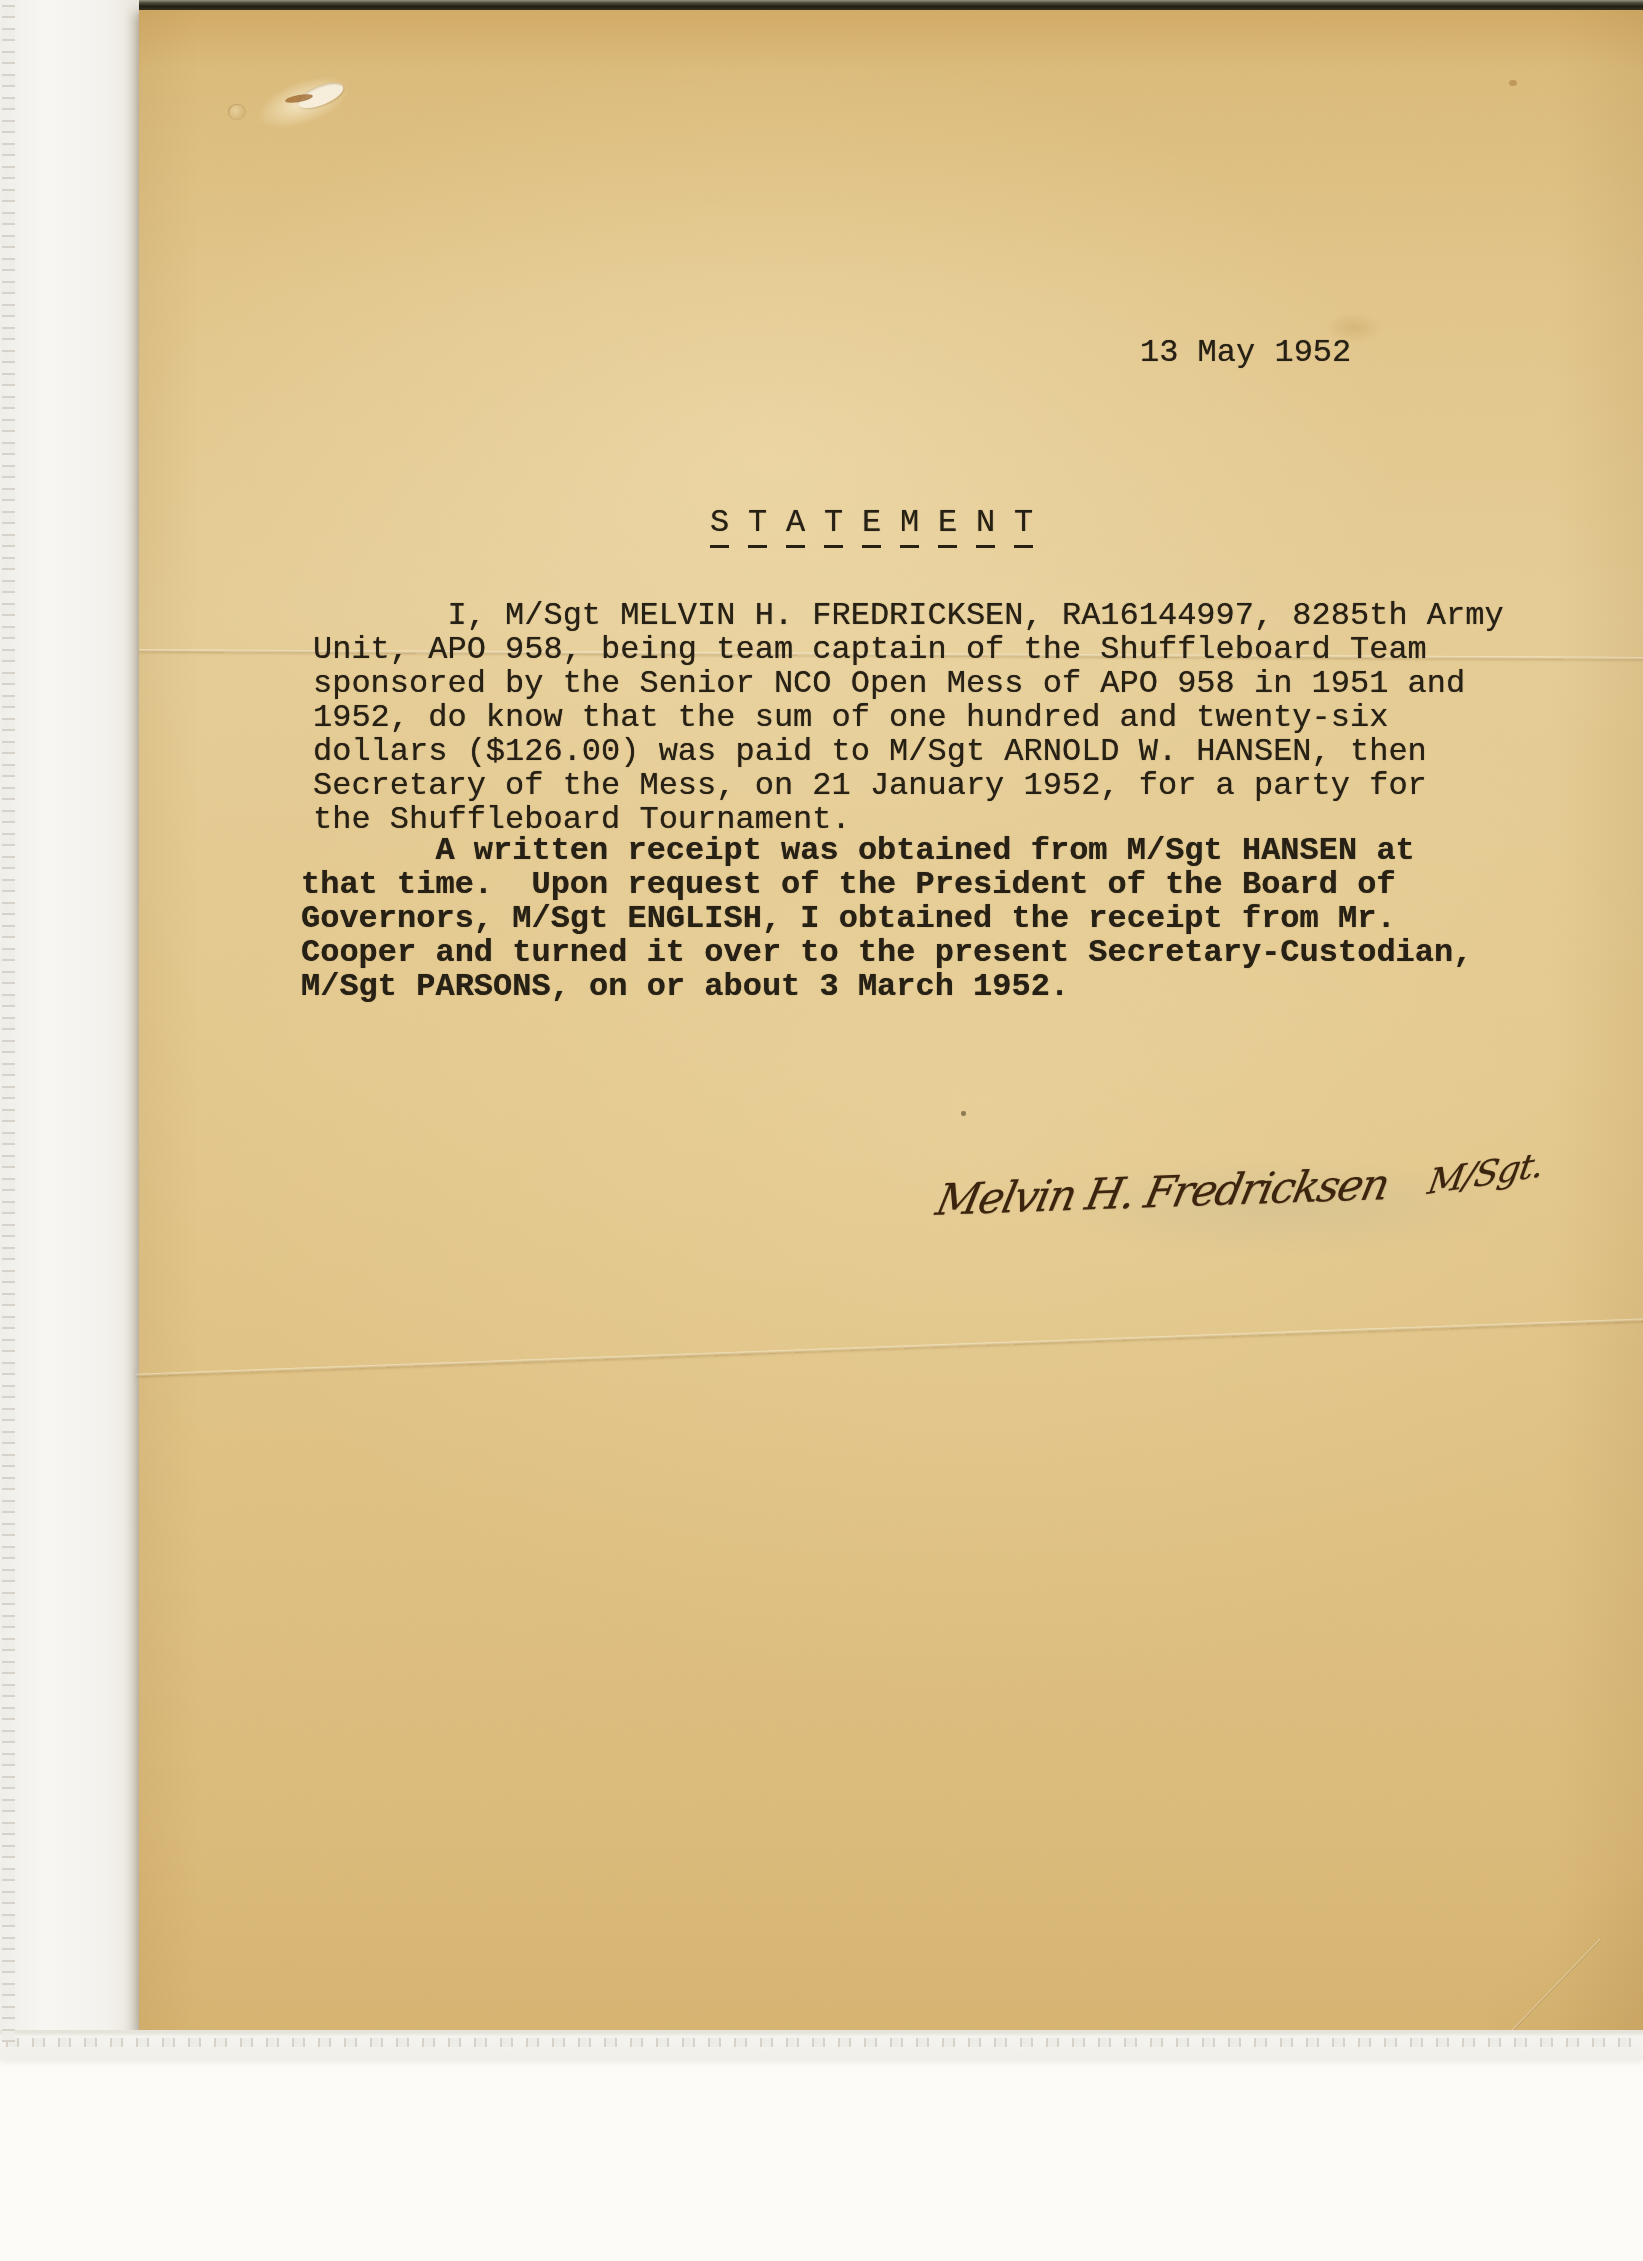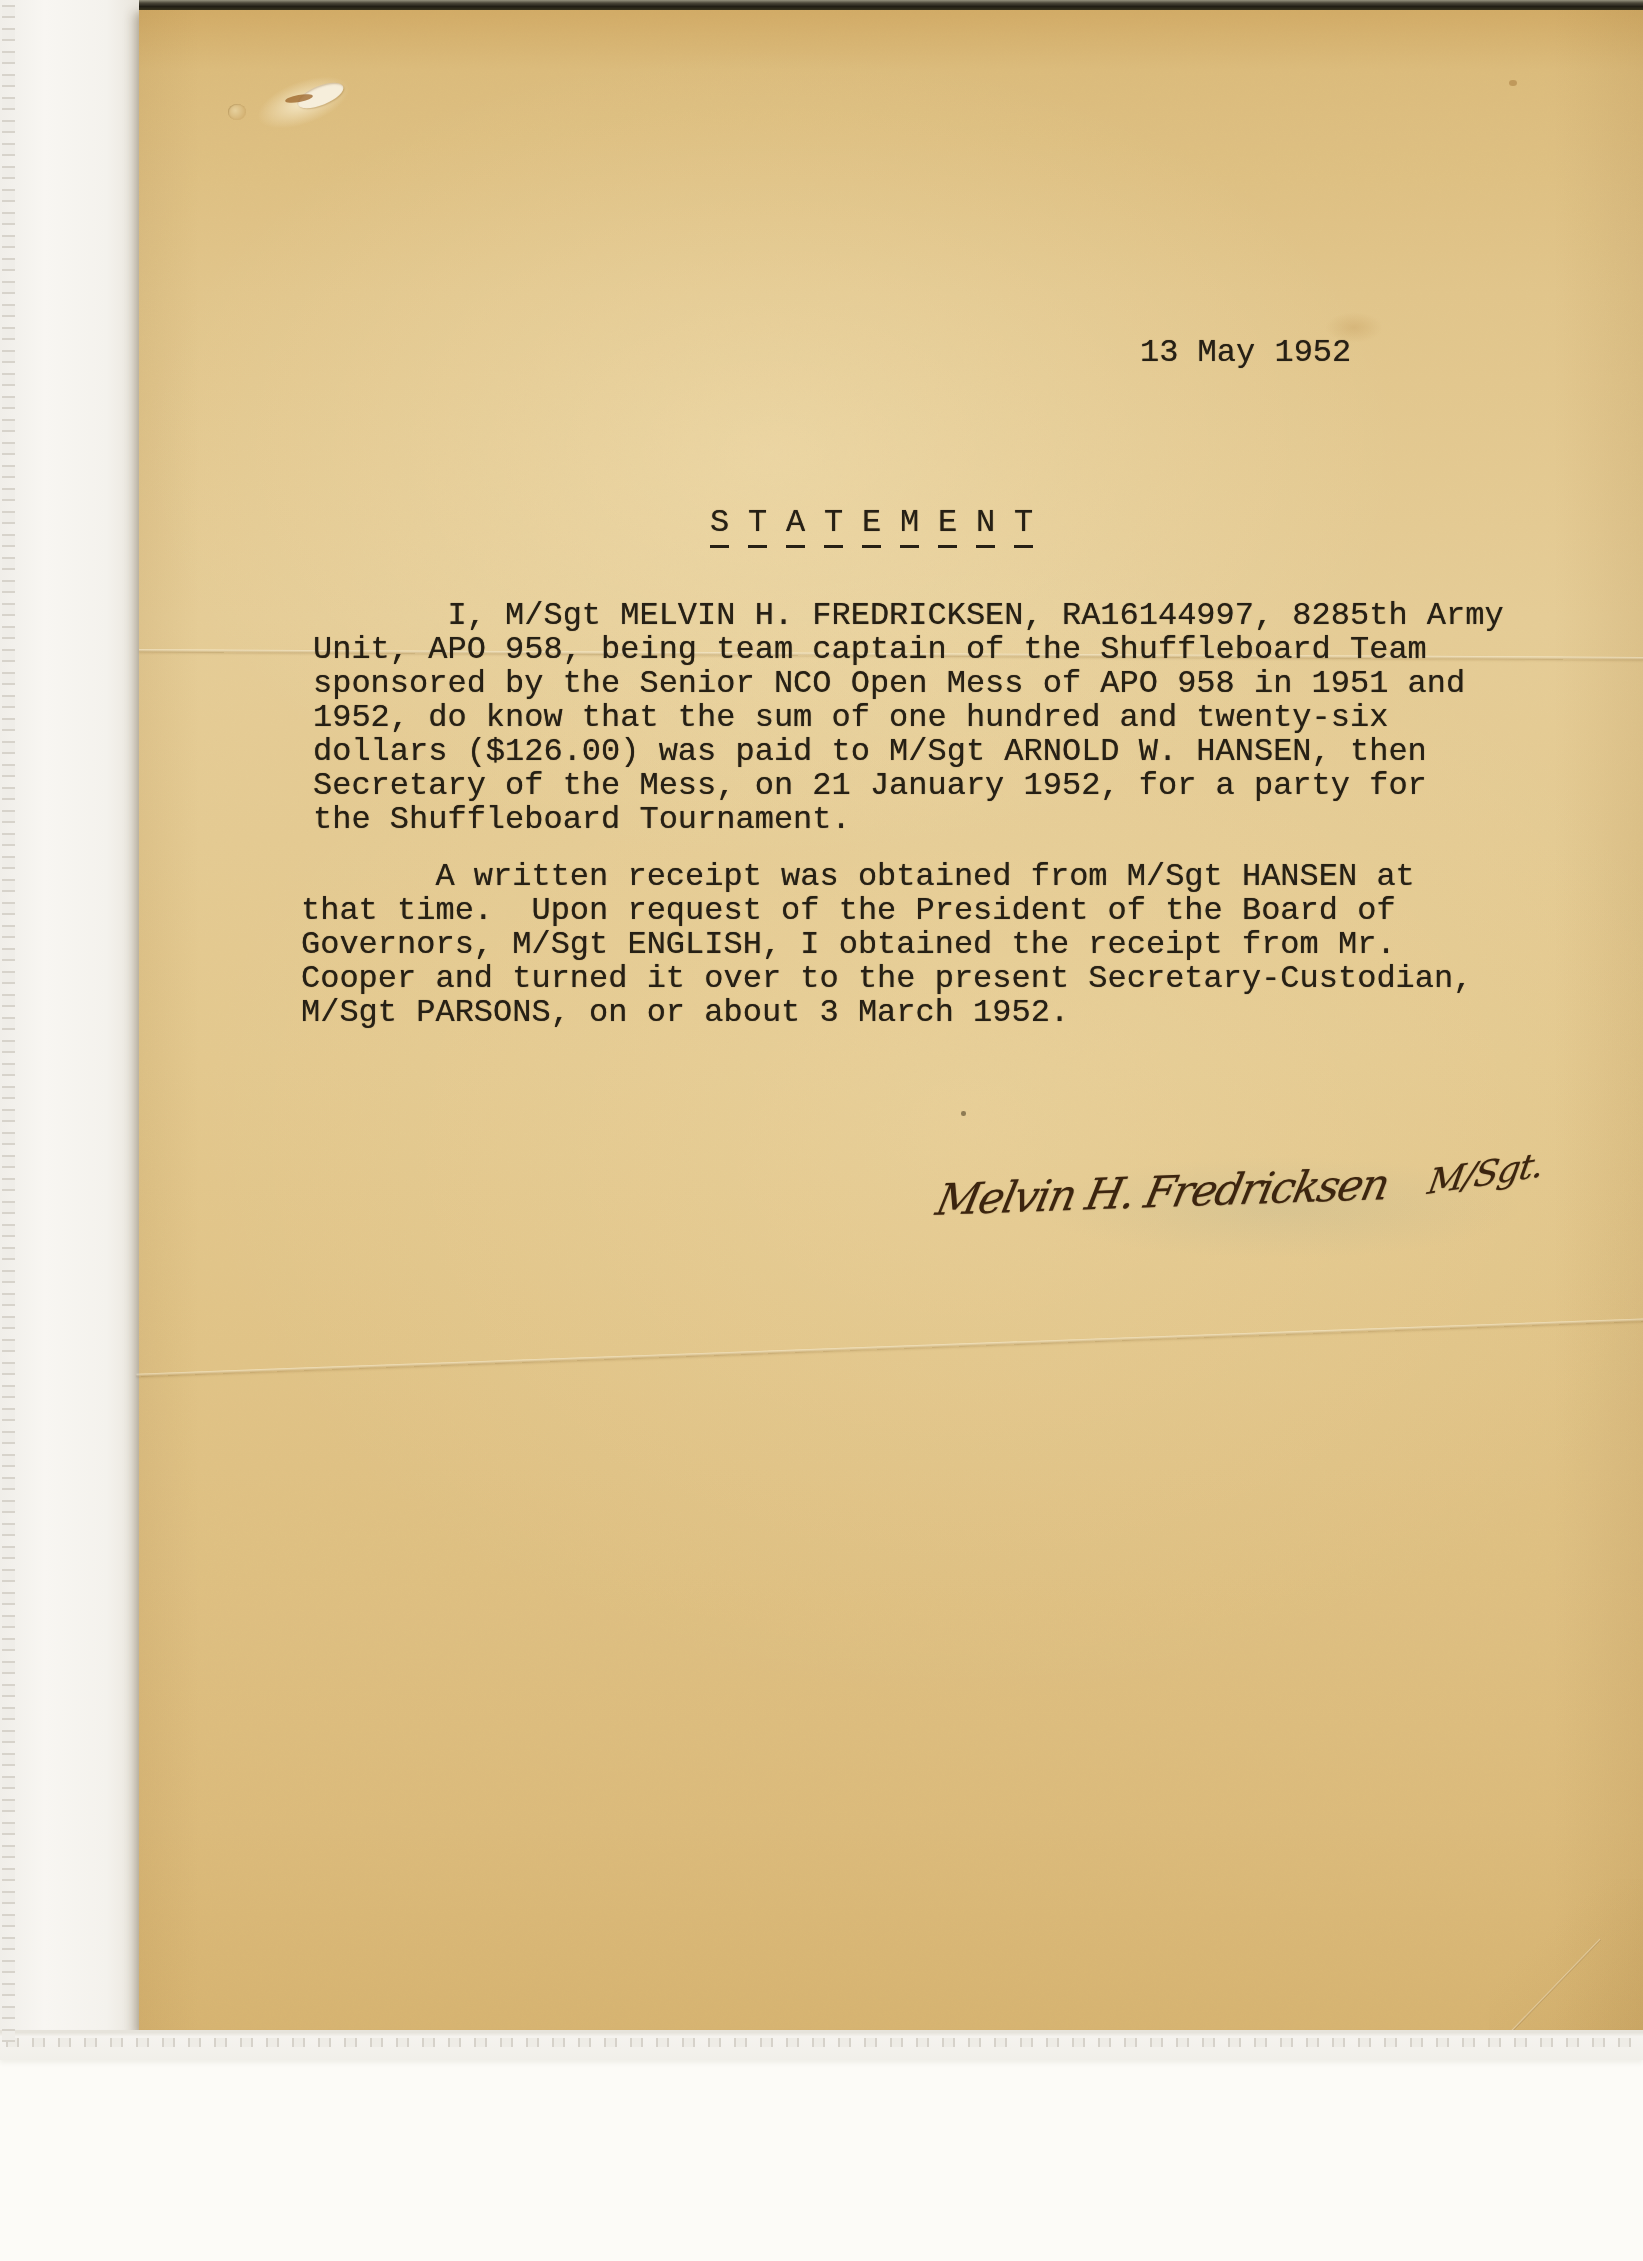--- a/index.html
+++ b/index.html
@@ -122,21 +122,21 @@
   }
   .tline { white-space: pre; }
 
   .doc-date  { left: 1001px; top: 327px; }
   .doc-title { left: 571px;  top: 497px; }
   .doc-title .letter {
     display: inline-block; width: 18.7px; margin-right: 19.3px; text-align: center;
     border-bottom: 3.2px solid #262015; padding-bottom: 5.2px;
   }
   .para-1 { left: 174px; top: 590px;  }
-  .para-2 { left: 162px; top: 851px; }
+  .para-2 { left: 162px; top: 825px; font-weight: bold; }
 
   .sig-typed { left: 820px; top: 1206px; }
 
   
   .sig-script {
     position: absolute; left: 798px; top: 1153px; width: 722px;
     color: #3c250f; transform: rotate(-2deg);
     font-family: "DejaVu Serif", serif; font-style: italic;
     text-shadow: 0.3px 0.3px 1px rgba(60,37,15,0.55);
     white-space: nowrap;

